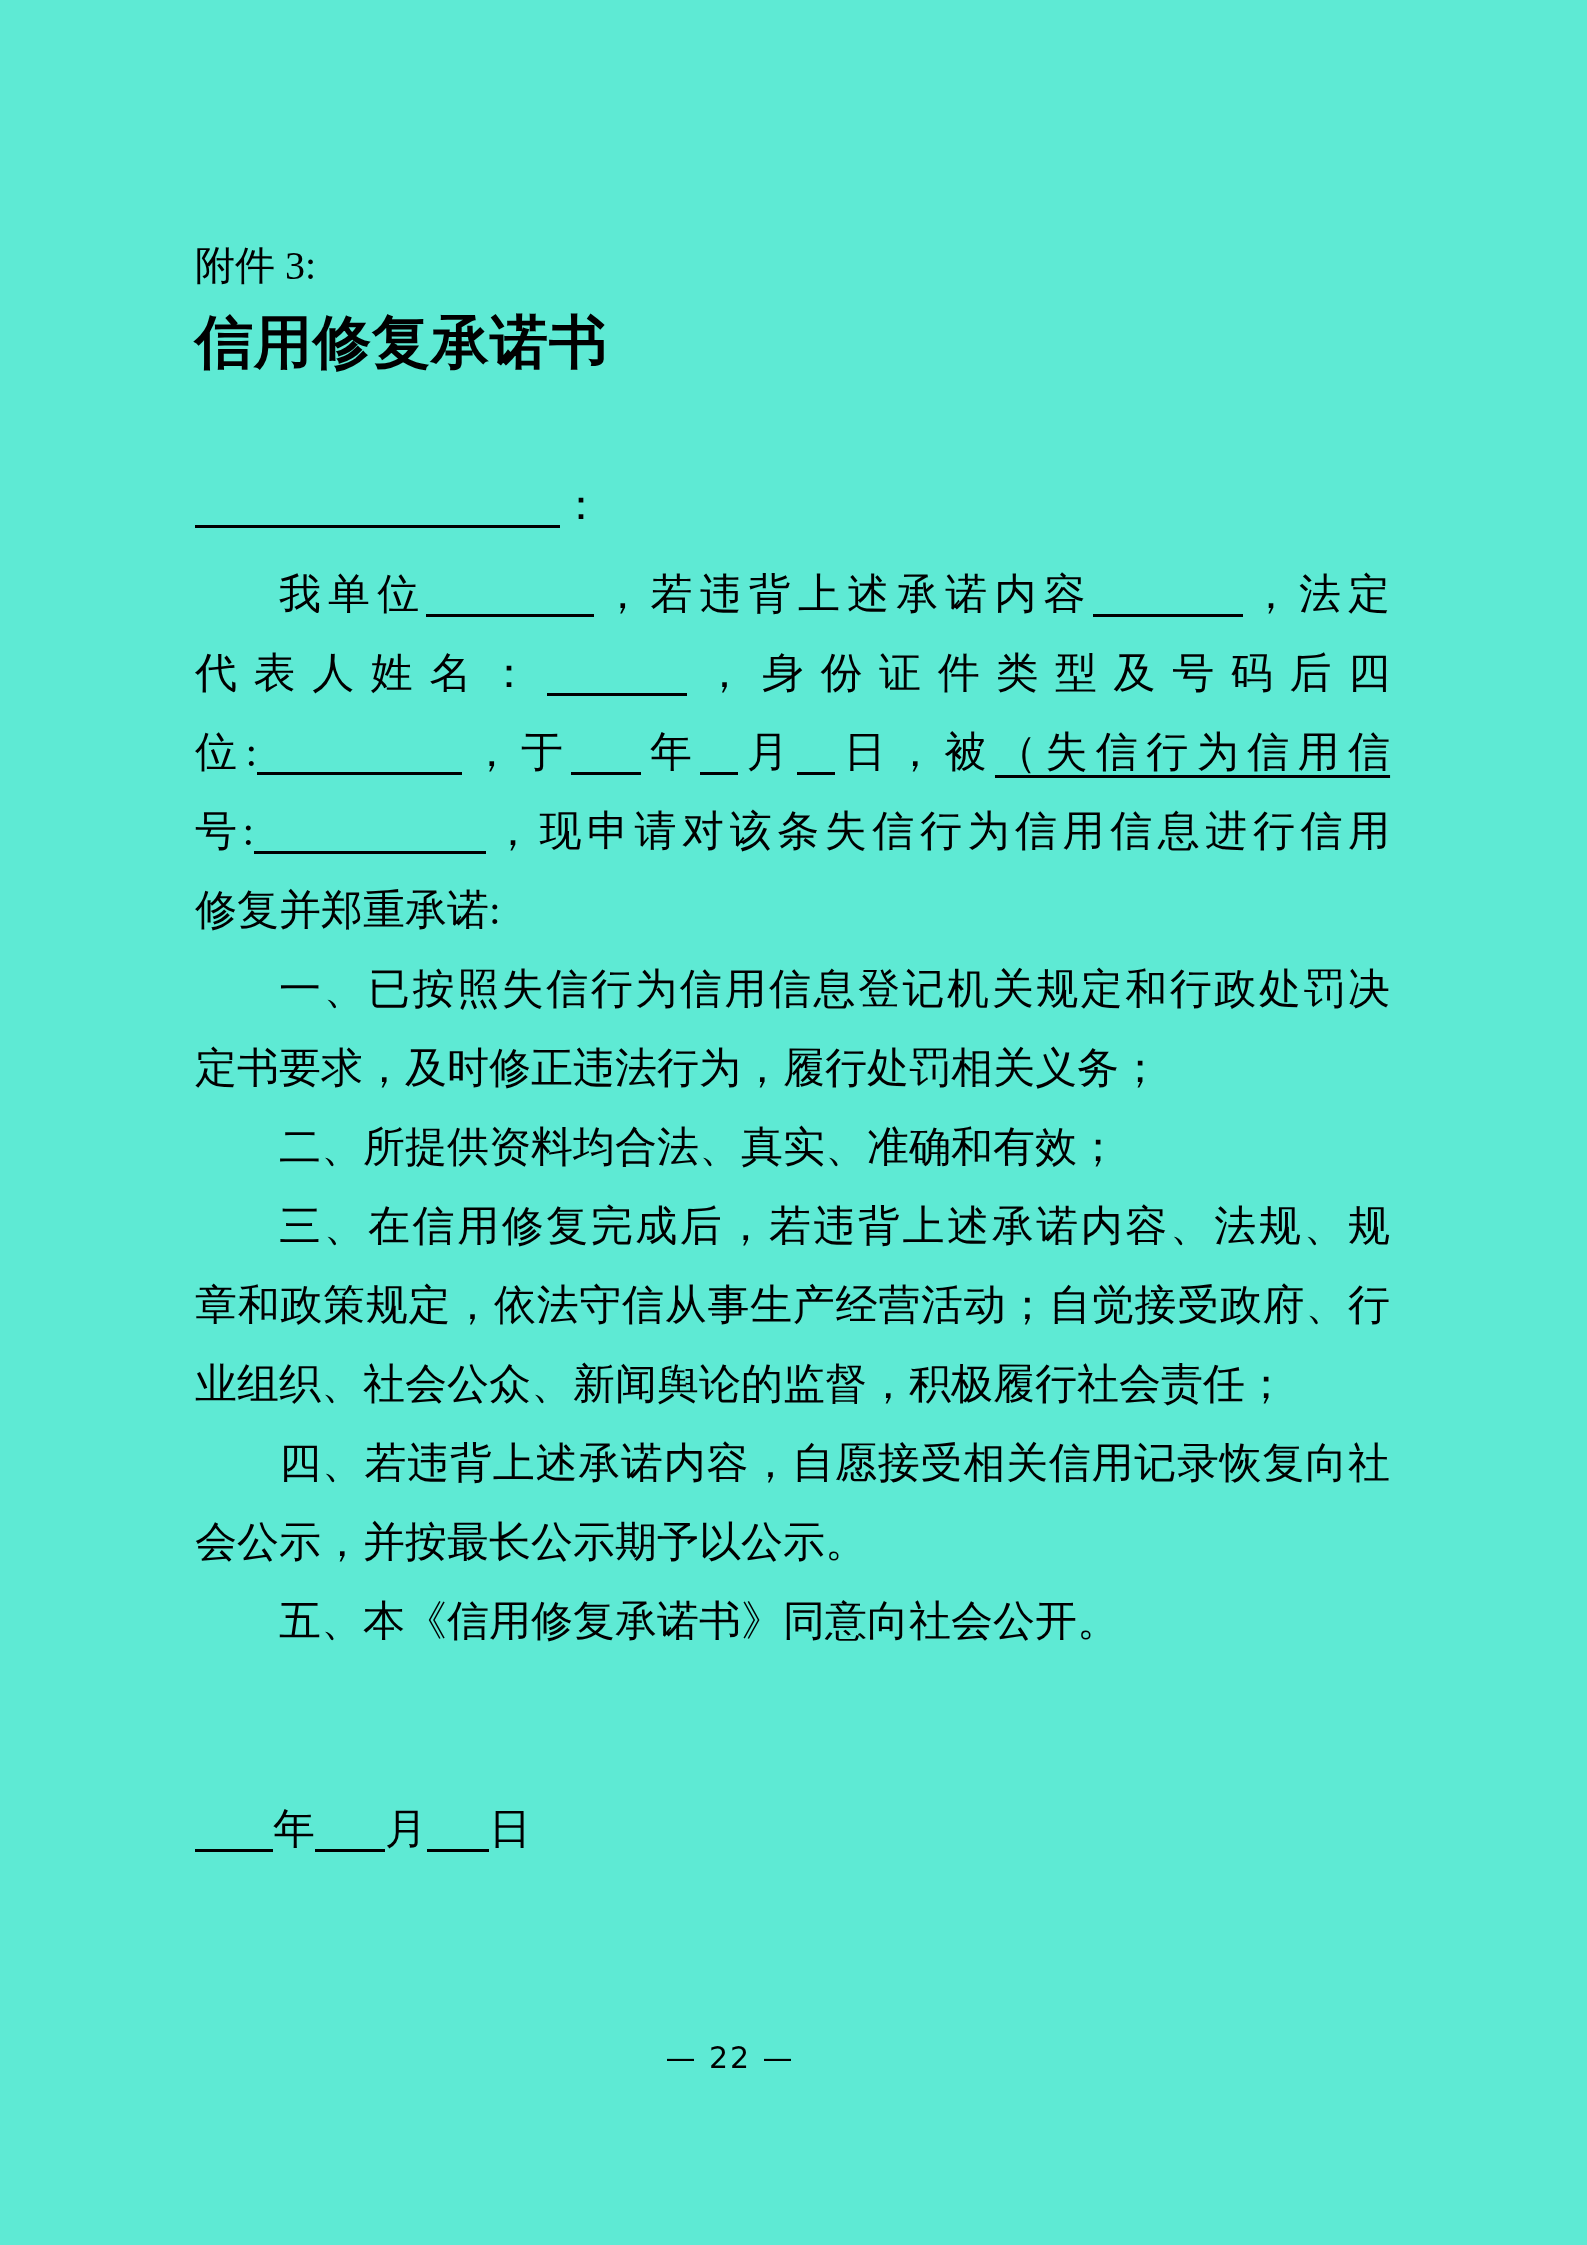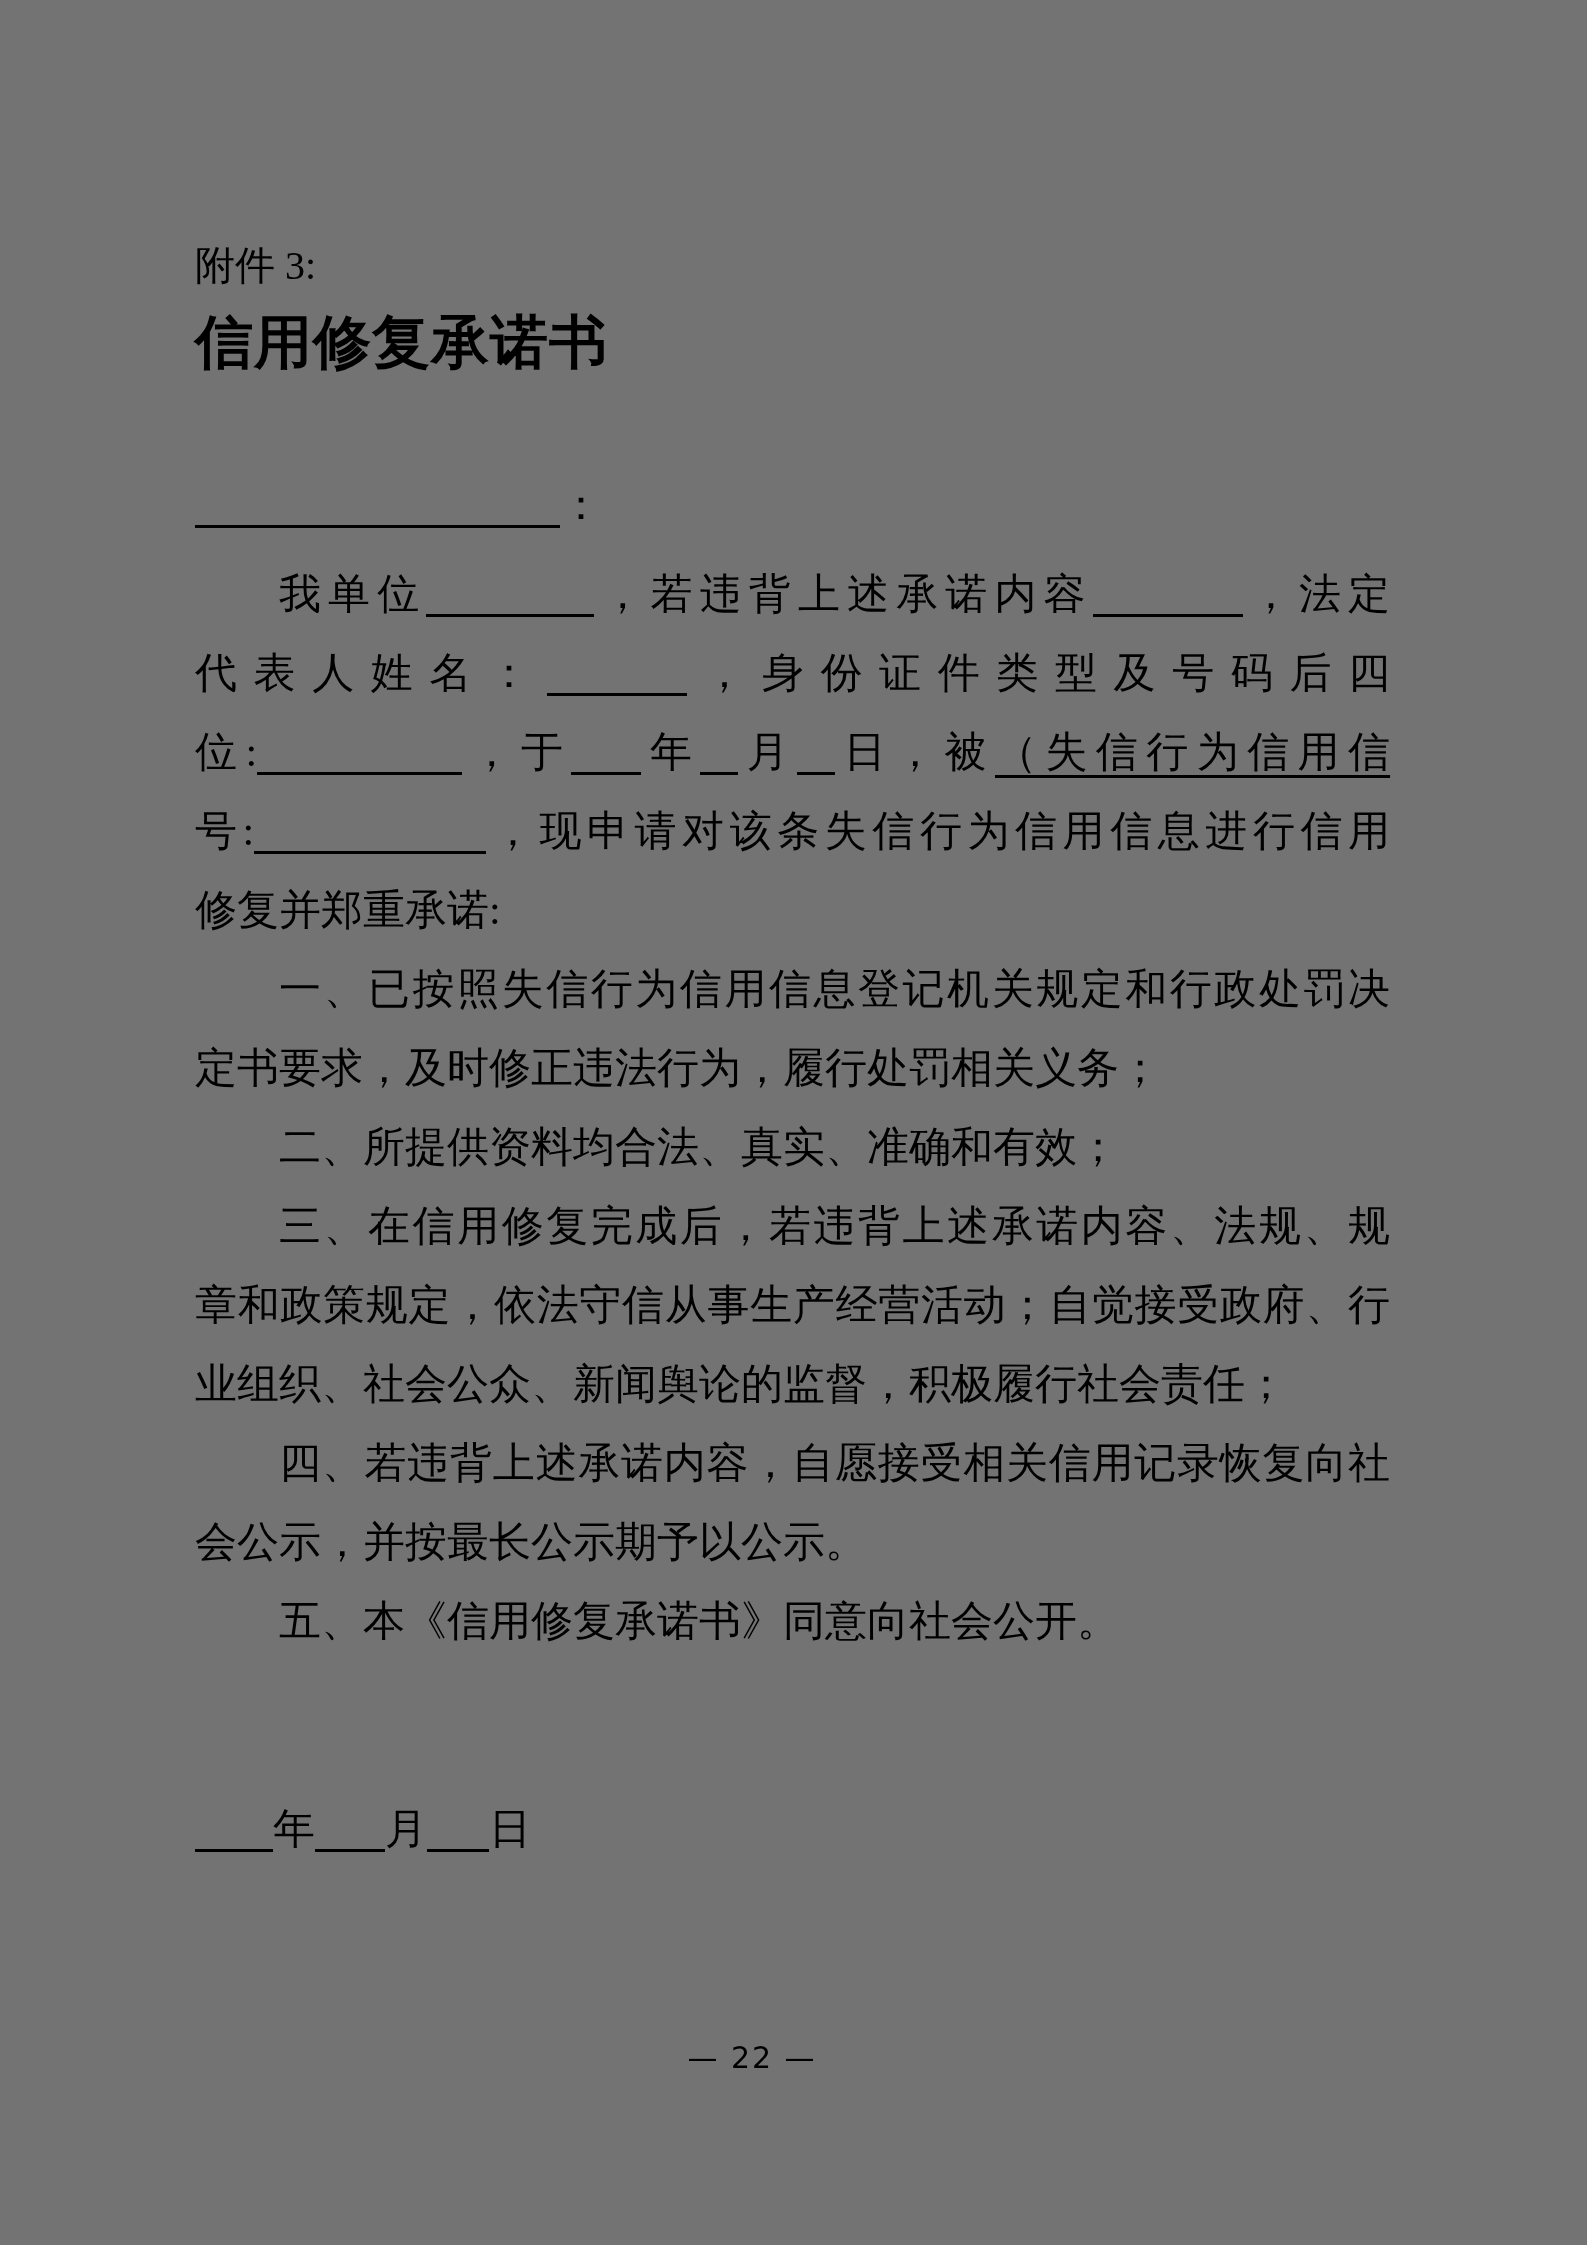--- a/index.html
+++ b/index.html
@@ -4,21 +4,21 @@
 <style>
   html, body {
     margin: 0;
     padding: 0;
     background: #ffffff;
   }
   .page {
     position: relative;
     width: 1587px;
     height: 2245px;
-    background: #737373;
+    background: #5eead4;
     color: #000000;
     font-family: "Liberation Serif", "DejaVu Serif", serif;
     overflow: hidden;
     box-sizing: border-box;
     padding: 0 197px 0 195px;
   }
   .attachment-label {
     margin-top: 242px;
     font-size: 40px;
     line-height: 48px;
@@ -69,21 +69,20 @@
   .page-footer {
     position: absolute;
     top: 2040px;
     left: 0;
     width: 1460px;
     text-align: center;
     font-size: 30px;
     font-family: "DejaVu Sans", "Liberation Sans", sans-serif;
     letter-spacing: 2px;
     padding: 0;
-    margin-left: 22px;
   }
 </style>
 </head>
 <body>
 
 <div class="page">
 
   <div class="attachment-label">附件 3:</div>
 
   <div class="doc-title">信用修复承诺书</div>

